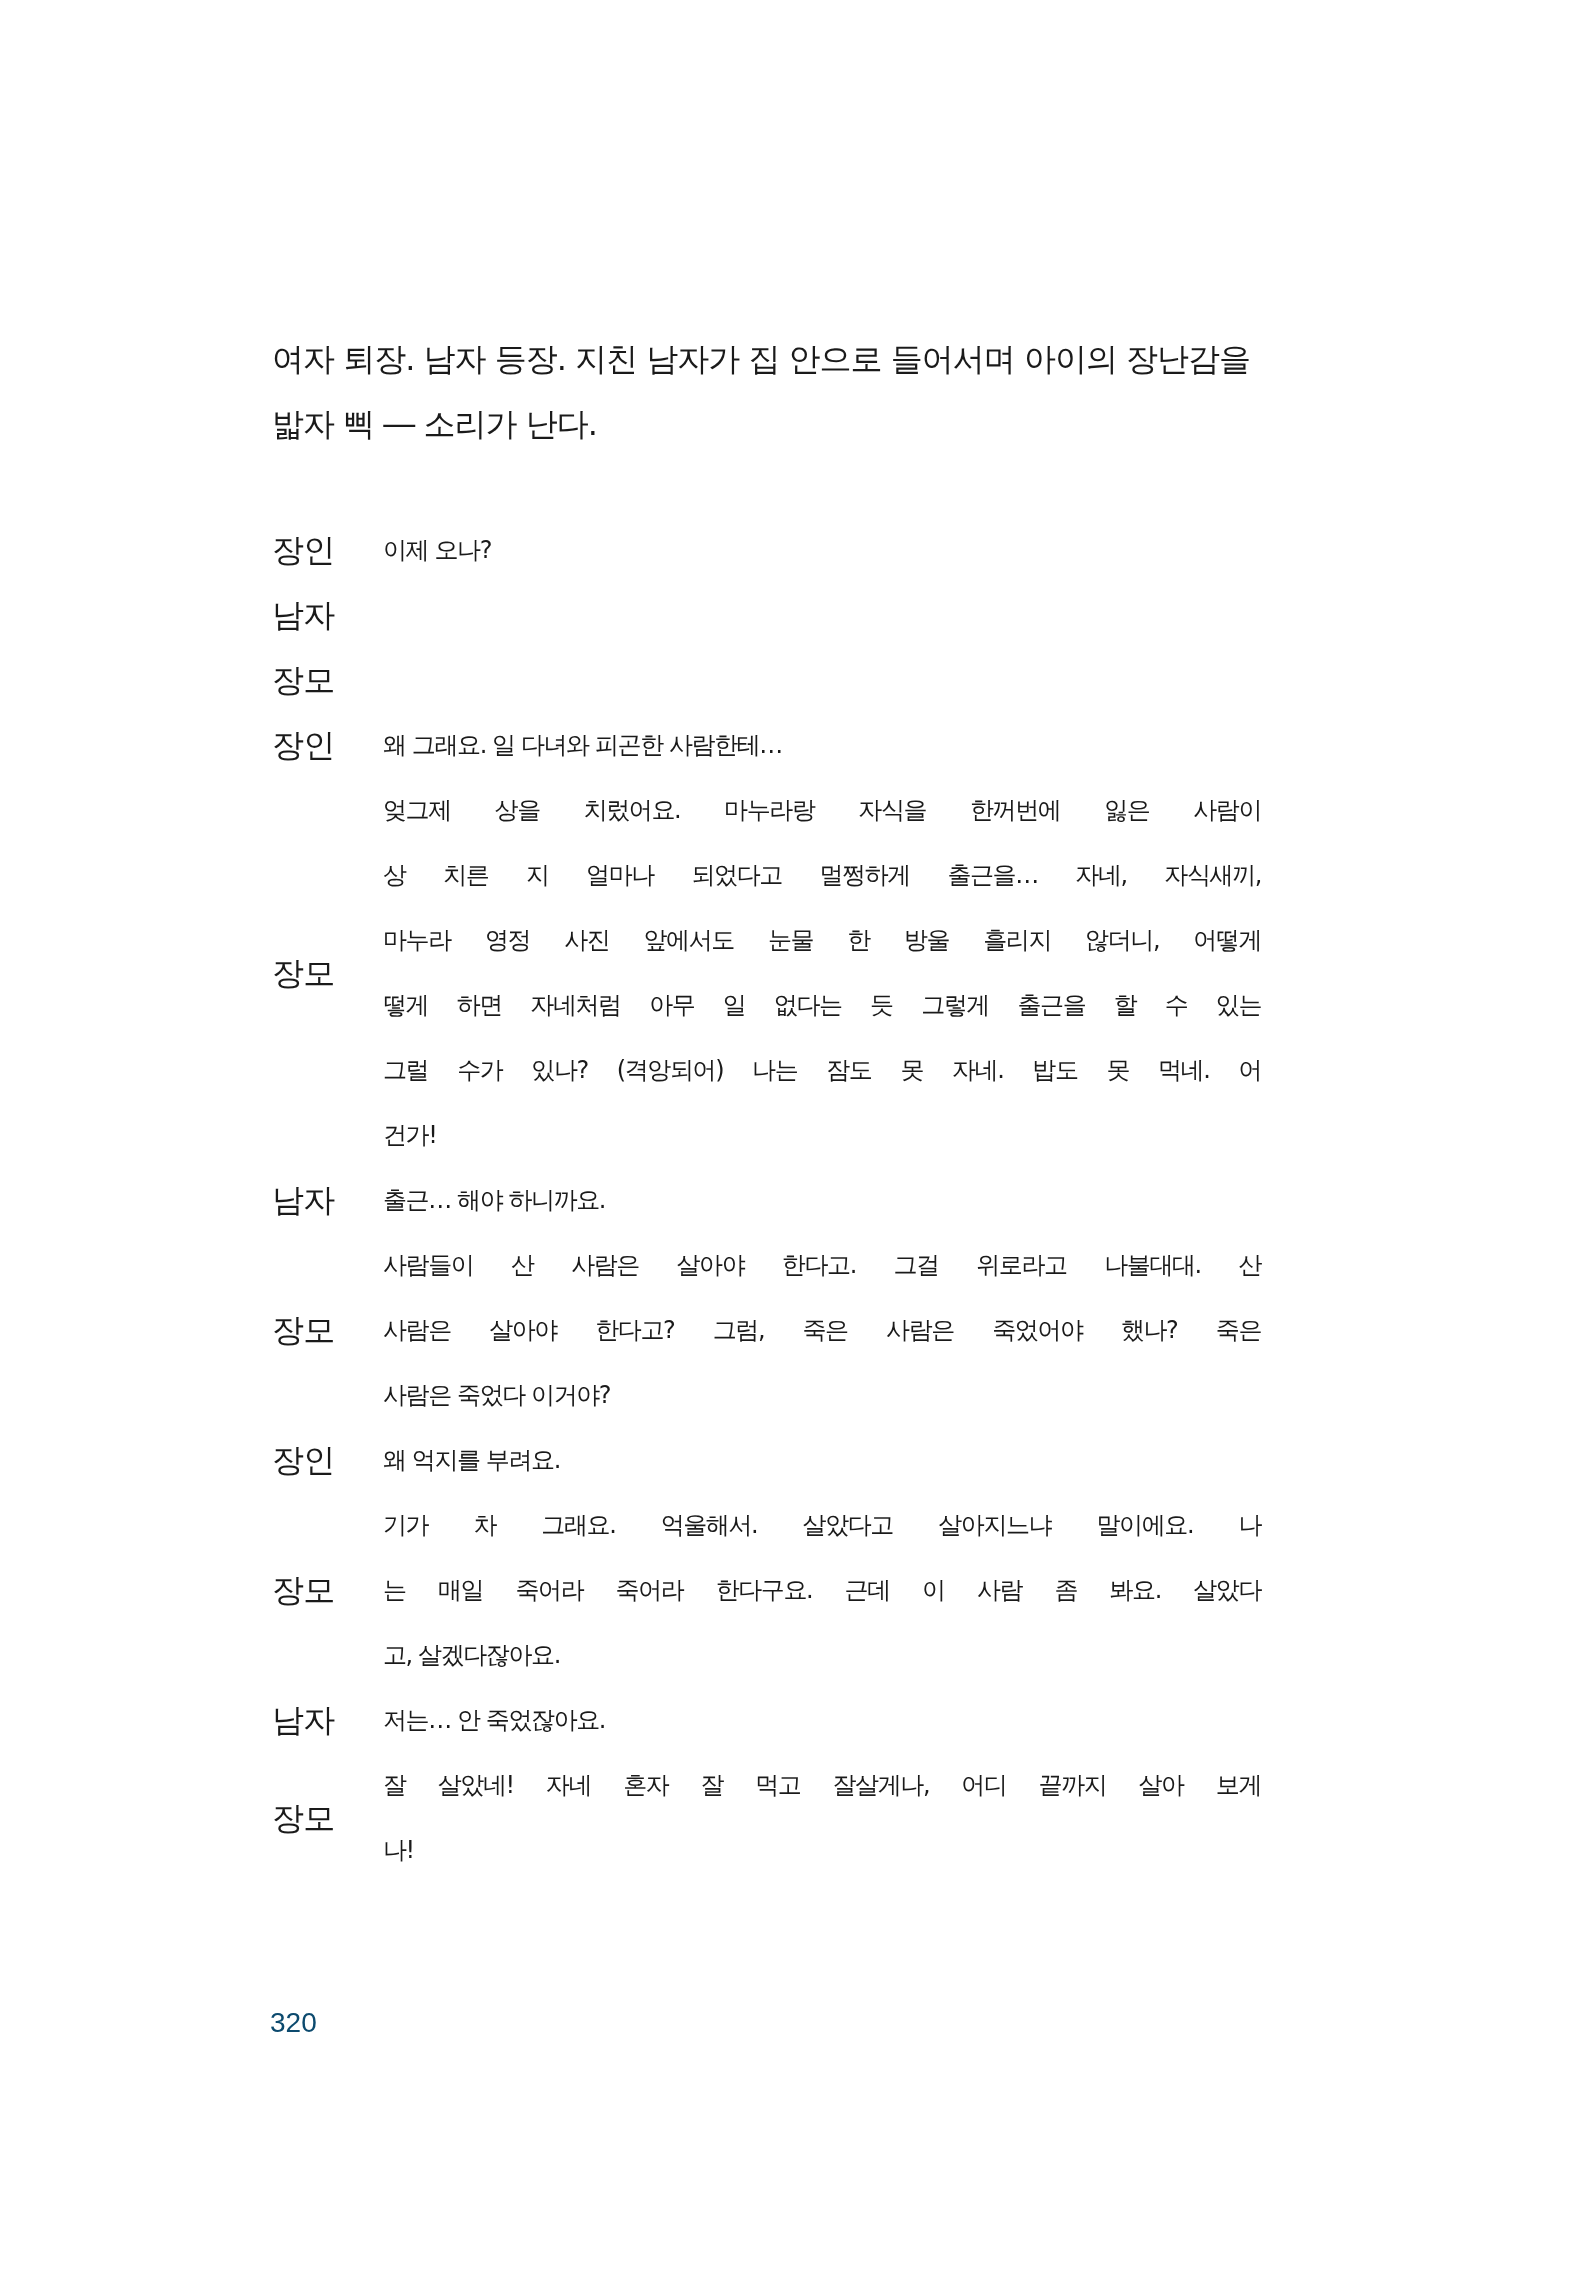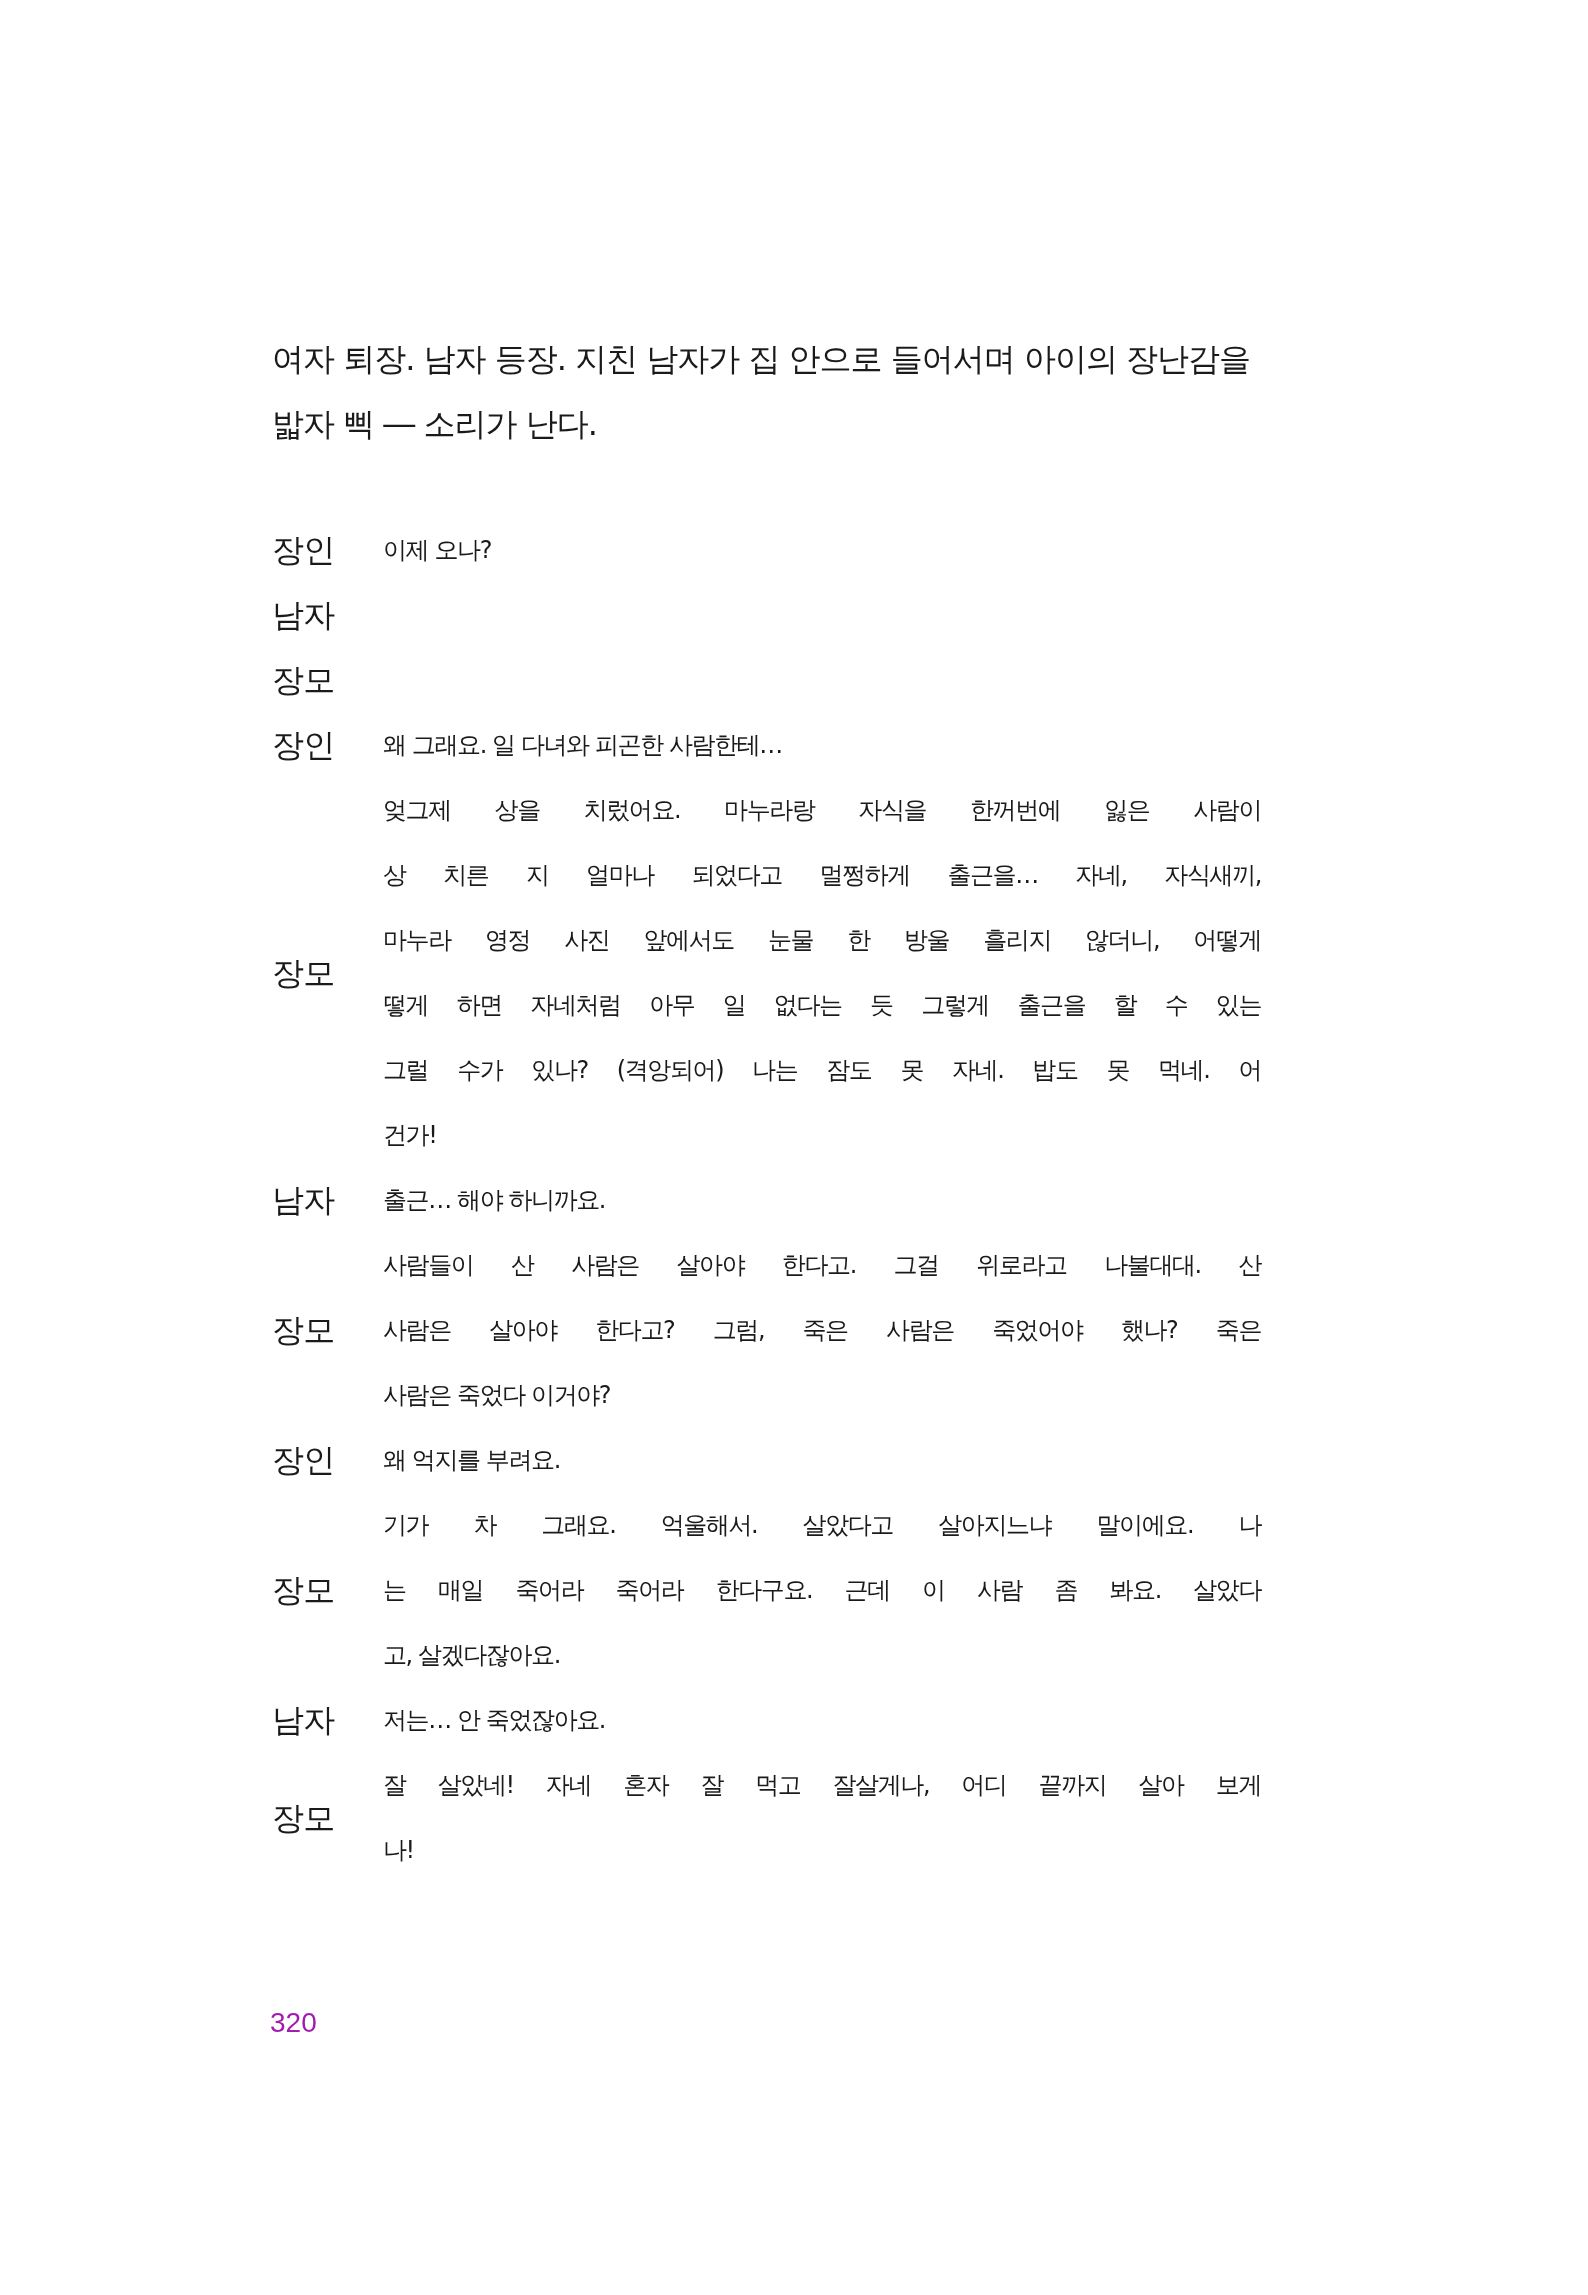--- a/index.html
+++ b/index.html
@@ -66,21 +66,21 @@
     }
     .speech .row.last {
       text-align-last: left;
     }
     .page-number {
       position: absolute;
       left: 270px;
       top: 1991px;
       font-family: "Liberation Sans", "DejaVu Sans", sans-serif;
       font-size: 28px;
-      color: #a21caf;
+      color: #0c4a6e;
     }
   </style>
 </head>
 <body>
 
 <div class="page">
 
   <div class="text-block stage-direction">
     <div>여자 퇴장. 남자 등장. 지친 남자가 집 안으로 들어서며 아이의 장난감을</div>
     <div>밟자 삑 ― 소리가 난다.</div>

